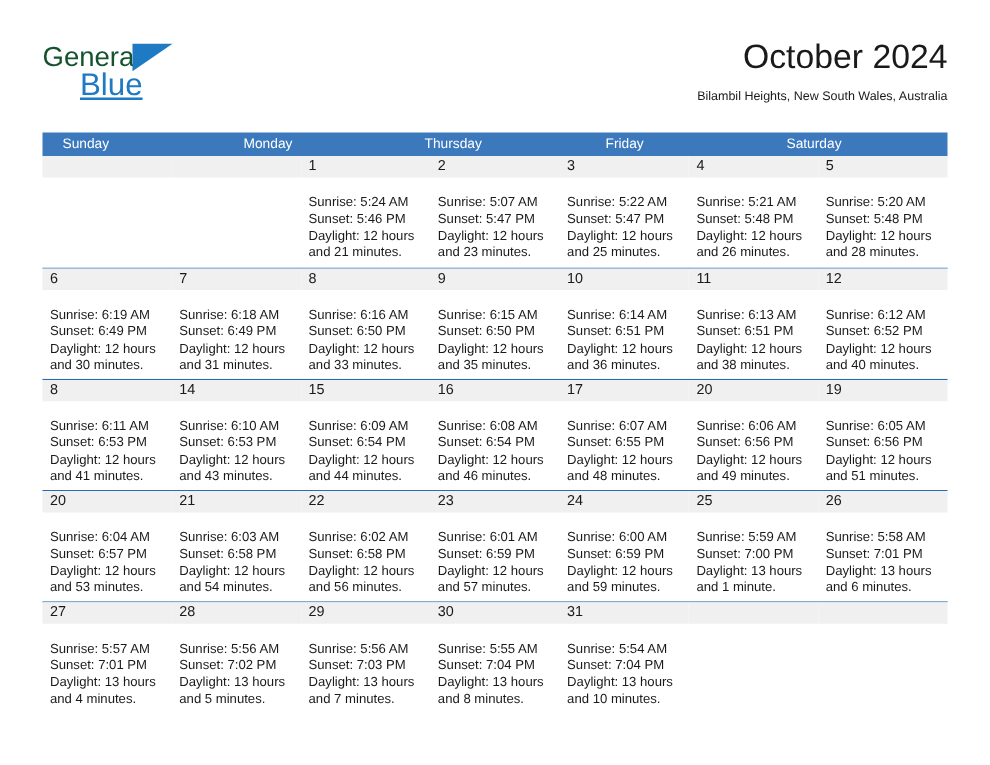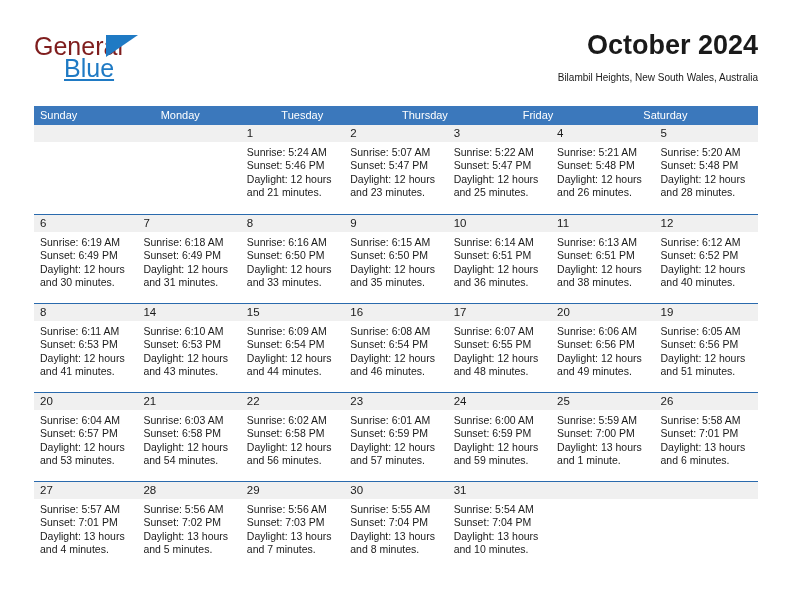--- a/index.html
+++ b/index.html
@@ -35,23 +35,23 @@
     position: absolute;
     left: 0;
     top: 4px;
     width: 210px;
     height: 58px;
   }
   .brand-general {
     position: absolute;
     left: 0;
     top: 0;
-    font-size: 25px;
+    font-size: 22px;
     letter-spacing: 0px;
-    color: #7f1d1d;
+    color: #14532d;
     line-height: 28px;
     font-weight: 400;
   }
   .brand-triangle {
     position: absolute;
     left: 72px;
     top: 3px;
     width: 0;
     height: 0;
     border-left: 32px solid #1f7ac4;
@@ -71,21 +71,21 @@
   .title-wrap {
     position: absolute;
     right: 0;
     top: 0;
     text-align: right;
   }
   .cal-title {
     font-size: 27px;
     color: #1a1a1a;
     line-height: 34px;
-    font-weight: 700;
+    font-weight: 400;
     white-space: nowrap;
   }
   .cal-subtitle {
     margin-top: 7px;
     font-size: 10px;
     color: #1a1a1a;
     line-height: 18px;
     font-weight: 400;
     white-space: nowrap;
   }
@@ -101,21 +101,21 @@
   .dow-row {
     display: flex;
     background: #3b78bc;
     height: 19px;
   }
   .dow-cell {
     flex: 1 1 0;
     color: #ffffff;
     font-size: 11px;
     line-height: 19px;
-    padding-left: 6px;
+    padding-left: 16px;
     box-sizing: border-box;
     white-space: nowrap;
   }
 
   .week-row {
     display: flex;
     border-top: 1.5px solid #2a6aad;
     height: 89px;
     box-sizing: border-box;
   }
@@ -134,21 +134,21 @@
     background: #f0f0f0;
     box-sizing: border-box;
   }
   .day-num {
     font-size: 11.5px;
     line-height: 17px;
     padding-left: 6px;
     color: #1a1a1a;
   }
   .day-info {
-    padding: 4px 6px 0 6px;
+    padding: 14px 6px 0 6px;
     font-size: 10.5px;
     line-height: 13.4px;
     color: #1a1a1a;
   }
   .day-info div {
     white-space: nowrap;
   }
 </style>
 </head>
 <body>
@@ -168,21 +168,20 @@
       <div class="cal-subtitle">Bilambil Heights, New South Wales, Australia</div>
     </div>
 
   </div>
 
   <div class="calendar">
 
     <div class="dow-row">
       <div class="dow-cell">Sunday</div>
       <div class="dow-cell">Monday</div>
-      <div class="dow-cell">Tuesday</div>
       <div class="dow-cell">Thursday</div>
       <div class="dow-cell">Friday</div>
       <div class="dow-cell">Saturday</div>
     </div>
 
     <div id="weeks-container">
         <div class="week-row">
           <div class="day-cell empty">
             <div class="day-band">
               <div class="day-num"></div>

